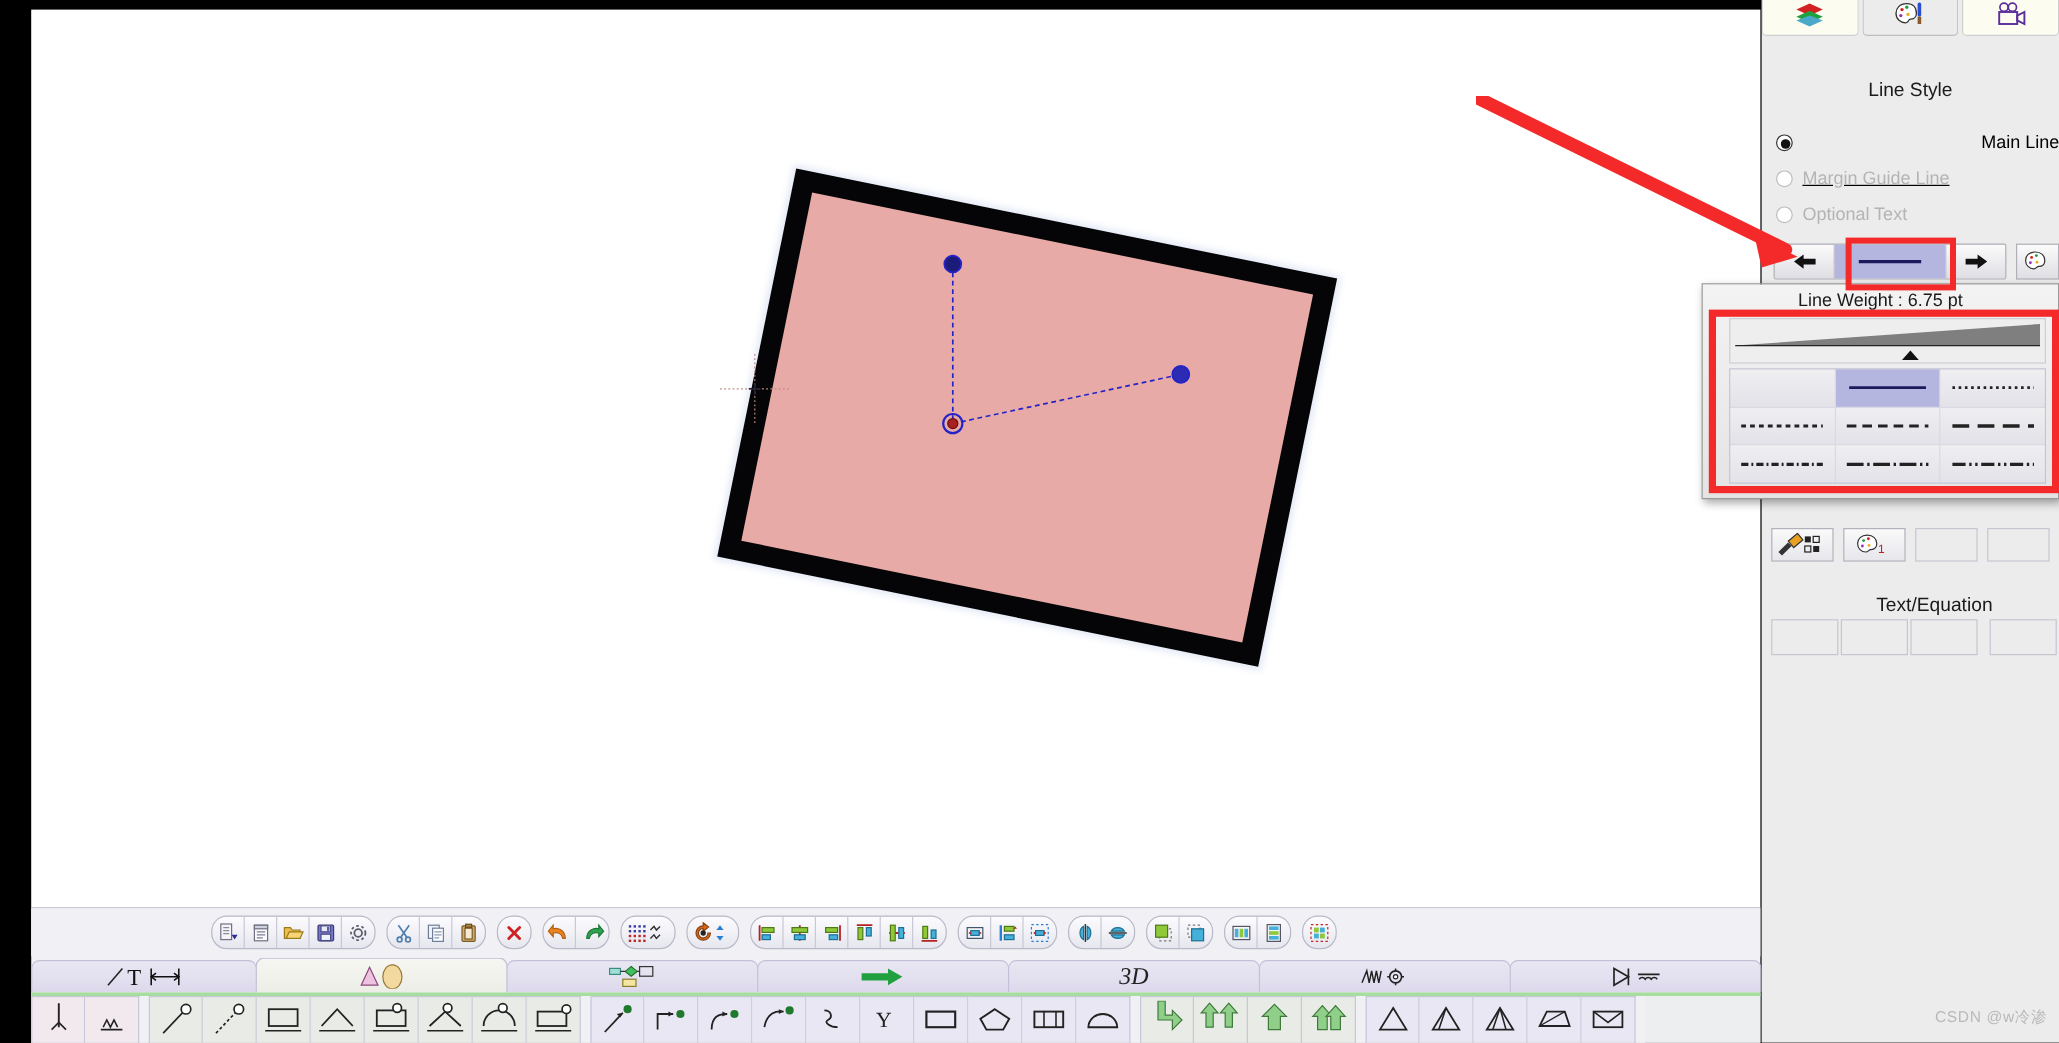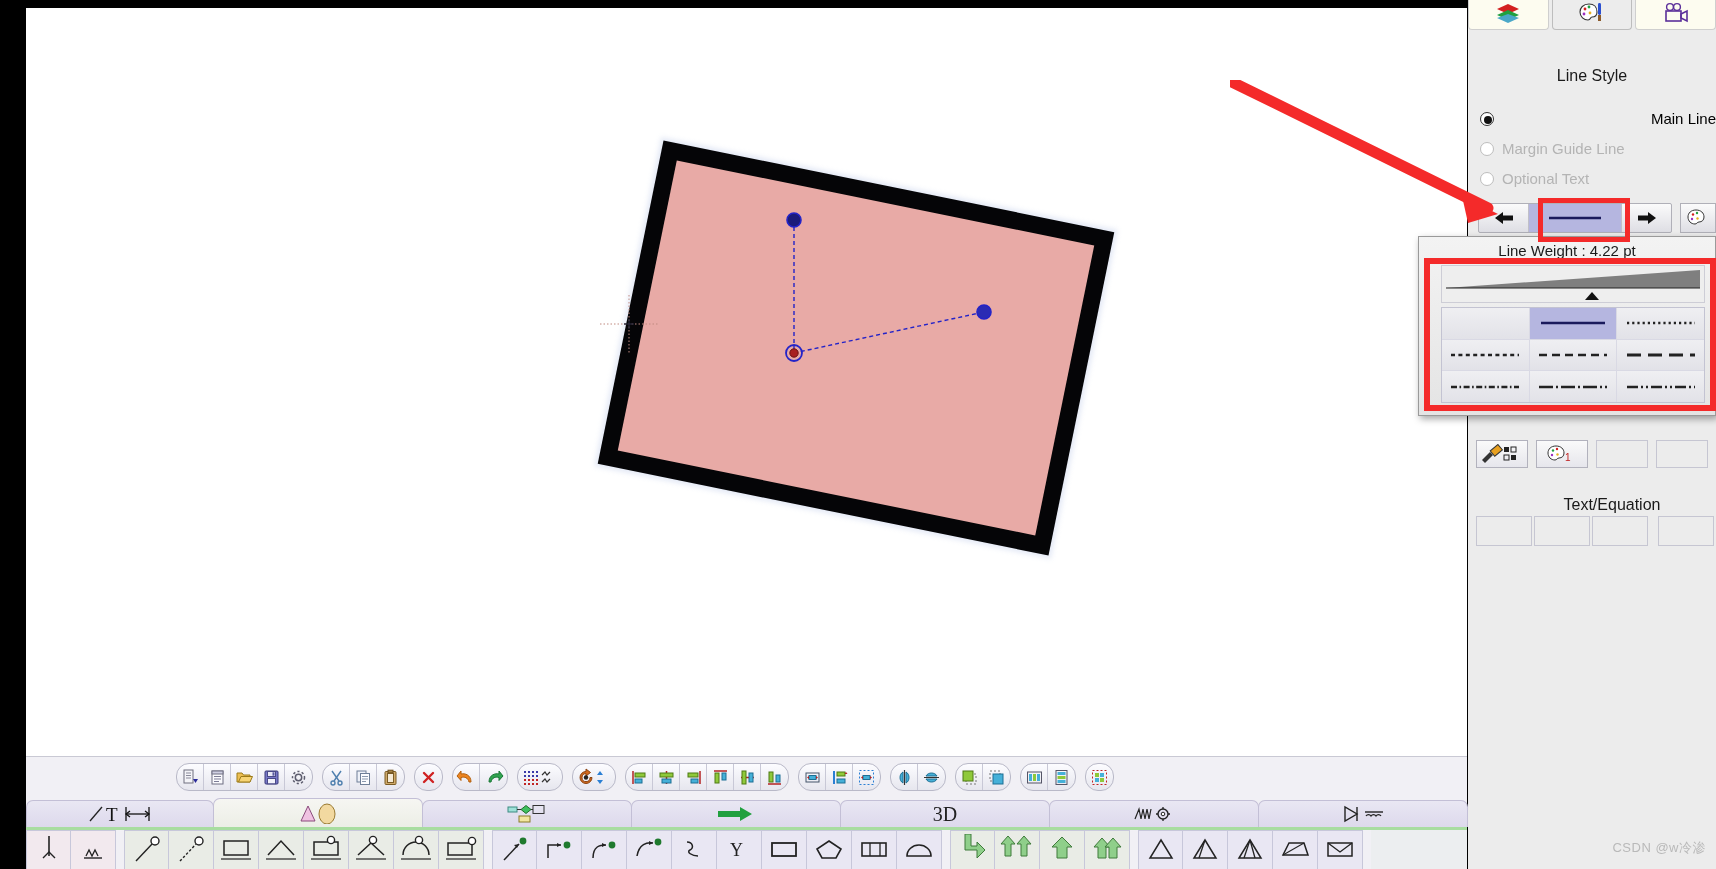--- a/index.html
+++ b/index.html
@@ -588,21 +588,21 @@
         </span>
       </div>
       <div class="tab">
         <span class="glyph">
           <svg width="40" height="18" viewBox="0 0 40 18">
               <path d="M2 6 L24 6 L24 2 L36 9 L24 16 L24 12 L2 12 Z" fill="#21a03f"></path>
             </svg>
         </span>
       </div>
       <div class="tab">
-        <span style="font-family:'Liberation Serif',serif;font-size:20px;text-align:center;">3D</span>
+        <span style="font-family:'Liberation Serif',serif;font-style:italic;font-size:20px;text-align:center;">3D</span>
       </div>
       <div class="tab">
         <span class="glyph">
           <svg width="44" height="20" viewBox="0 0 44 20">
               <path d="M3 15 l4-10 2 10 2-10 2 10 2-10 2 10 2-10" fill="none" stroke="#222" stroke-width="1.2"></path>
               <circle cx="31" cy="10" r="5" fill="none" stroke="#222" stroke-width="1.4"></circle>
               <circle cx="31" cy="10" r="1.8" fill="#fff" stroke="#222"></circle>
               <g stroke="#222" stroke-width="1.3">
                 <line x1="31" y1="3" x2="31" y2="5"></line>
                 <line x1="31" y1="15" x2="31" y2="17"></line>
@@ -855,21 +855,21 @@
         </span>
       </div>
     </div>
 
     <div class="panel-title">Line Style</div>
 
     <div class="radio-row" style="top:110px;justify-content:space-between;">
       <span class="radio on"></span>
       <span>Main Line</span>
     </div>
-    <div class="radio-row" style="top:140px;">
+    <div class="radio-row" style="top:140px;text-decoration:underline;">
       <span class="radio dim"></span>
       <span class="dimtext">Margin Guide Line</span>
     </div>
     <div class="radio-row" style="top:170px;">
       <span class="radio dim"></span>
       <span class="dimtext">Optional Text</span>
     </div>
 
     <div class="stepper">
       <div class="sbtn">
@@ -930,21 +930,21 @@
 
     <div class="te-row">
       <div class="c"></div>
       <div class="c"></div>
       <div class="c"></div>
       <div class="c gap"></div>
     </div>
   </div>
 
   <div class="popup">
-    <div class="lw-label">Line Weight : 4.22 pt</div>
+    <div class="lw-label">Line Weight : 6.75 pt</div>
 
     <div class="lw-slider">
       <svg width="262" height="36" viewBox="0 0 262 36">
         <path d="M4 22 L258 4 L258 22 Z" fill="#7f7f7f"></path>
         <line x1="4" y1="22" x2="258" y2="22" stroke="#222" stroke-width="1"></line>
         <path d="M150 26 l7 8 h-14 z" fill="#111"></path>
       </svg>
     </div>
 
     <div class="lw-grid">

